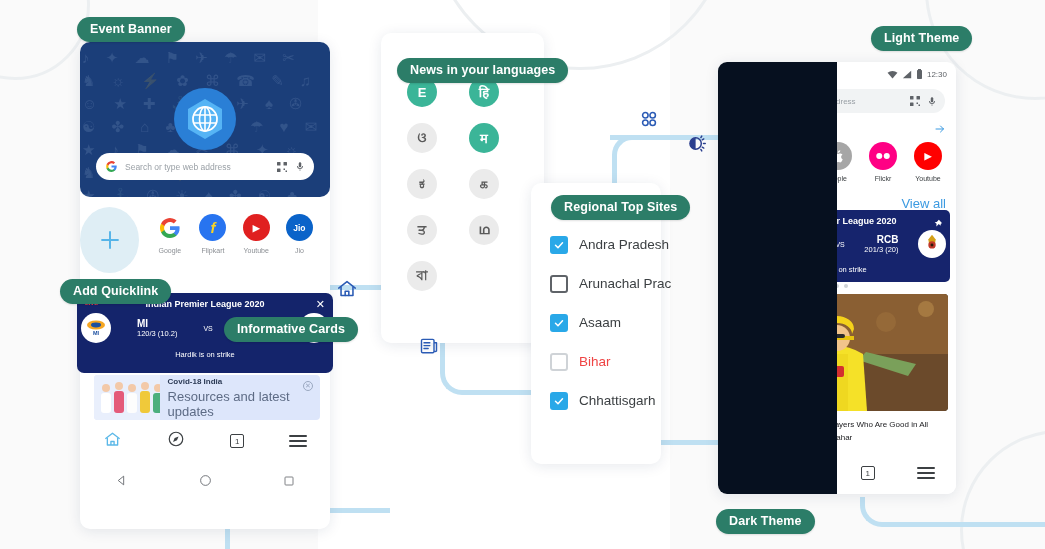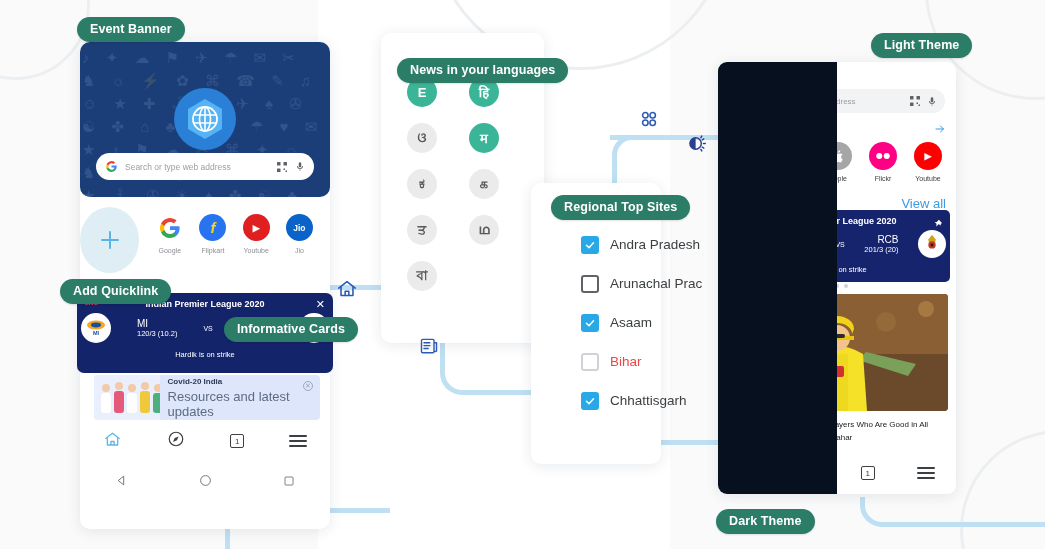--- a/index.html
+++ b/index.html
@@ -88,21 +88,21 @@
   #ipl-card-left {
     position: absolute; left: -3px; top: 251px; width: 256px; height: 80px;
     background: #14246b; border-radius: 7px; overflow: hidden; color: #fff;
   }
   .ipl-live { position: absolute; left: 8px; top: 7px; font-size: 6px; font-weight: bold; color: #ff4040; }
   .ipl-title { text-align: center; font-size: 9px; font-weight: bold; padding-top: 6px; }
   .ipl-x { position: absolute; right: 8px; top: 5px; font-size: 11px; color: #fff; }
   .ipl-row { display: flex; align-items: center; justify-content: space-between; padding: 4px 4px 0; }
   .ipl-team-badge { width: 30px; height: 30px; border-radius: 50%; background: #fff;
                     display:flex; align-items:center; justify-content:center; overflow:hidden; }
-  .ipl-team-name { font-size: 10px; font-weight: normal; }
+  .ipl-team-name { font-size: 10px; font-weight: bold; }
   .ipl-score { font-size: 7.5px; }
   .ipl-vs { font-size: 7px; }
   .ipl-note { text-align: center; font-size: 7.5px; padding-top: 7px; }
 
   #covid-card {
     position: absolute; left: 14px; top: 333px; width: 226px; height: 45px;
     background: #dde6fb; border-radius: 4px; display: flex; align-items: center; overflow: hidden;
   }
   .covid-img { width: 74px; height: 45px; position: relative; overflow: hidden; background: #e8eefc; }
   .covid-txt { padding-left: 8px; }
@@ -128,21 +128,21 @@
     width: 30px; height: 30px; border-radius: 50%;
     background: #ebebeb; color: #5a5a5a;
     display: flex; align-items: center; justify-content: center;
     font-size: 13px; font-weight: bold;
   }
   .lang-chip.sel { background: #3bb598; color: #ffffff; }
 
   
   #regional-panel { left: 531px; top: 183px; width: 130px; height: 281px; }
   .rt-list { padding: 42px 0 0 19px; }
-  .rt-item { display: flex; align-items: center; gap: 11px; height: 39px; margin-left: 31px; }
+  .rt-item { display: flex; align-items: center; gap: 11px; height: 39px; }
   .rt-box { width: 18px; height: 18px; border-radius: 3px; border: 2px solid #5f6368;
             display: flex; align-items: center; justify-content: center; flex: none; }
   .rt-box.checked { background: #29a8e8; border-color: #29a8e8; }
   .rt-box.disabled { border-color: #cfd3d7; }
   .rt-label { font-size: 13.5px; color: #3c4043; white-space: nowrap; }
   .rt-label.disabled { color: #ef4444; }
 
   
   #right-phone {
     left: 718px; top: 62px; width: 238px; height: 432px;
@@ -253,21 +253,21 @@
         <path d="M11 5.5a6.5 6.5 0 000 13z" fill="#2b3f8f" stroke="none"></path>
       <path d="M20 12h2M18.6 7.8l1.7-1M18.6 16.2l1.7 1M17 5.2l1-1.6M17 18.8l1 1.6"></path>
     </svg>
   </span>
 
   <div class="pill" style="left:77px; top:17px;">Event Banner</div>
   <div class="pill" style="left:60px; top:279px;">Add Quicklink</div>
   <div class="pill" style="left:224px; top:317px;">Informative Cards</div>
   <div class="pill" style="left:397px; top:58px; z-index:45;">News in your languages</div>
   <div class="pill" style="left:551px; top:195px; z-index:45;">Regional Top Sites</div>
-  <div class="pill" style="left:871px; top:33px;">Light Theme</div>
+  <div class="pill" style="left:871px; top:26px;">Light Theme</div>
   <div class="pill" style="left:716px; top:509px;">Dark Theme</div>
 
   <div class="panel" id="left-phone">
 
     <div id="event-banner">
       <div class="banner-pattern">
         ♪ ✦ ☁ ⚑ ✈ ☂ ✉ ✂ ♞ ☼ ⚡ ✿ ⌘ ☎ ✎ ♫ ☺ ★ ✚ ⚓ ☀ ✈ ♠ ✇ ☯ ✤ ⌂ ♣ ⚙ ✽ ☂ ♥ ✉ ★ ♪ ⚑ ☁ ✂ ⌘ ✦ ☼ ♞ ✎ ☎ ⚡ ✿ ☺ ♫ ✚ ★ ⚓ ✇ ☀ ♠ ✤ ☯ ♣ ⌂ ✽ ⚙ ♥ ☂
       </div>
       <div class="banner-logo">
         <svg width="52" height="52" viewBox="0 0 52 52">
@@ -379,21 +379,21 @@
             <circle cx="38" cy="13" r="4" fill="#f3c9a8"></circle>
               <rect x="33" y="18" width="10" height="20" rx="3" fill="#fdfdfd"></rect>
             <circle cx="51" cy="11" r="4" fill="#f3c9a8"></circle>
               <rect x="46" y="16" width="10" height="22" rx="3" fill="#f0c93a"></rect>
             <circle cx="64" cy="13" r="4" fill="#f3c9a8"></circle>
               <rect x="59" y="18" width="10" height="20" rx="3" fill="#4caf7d"></rect>
           </g>
         </svg>
       </div>
       <div class="covid-txt">
-        <div class="covid-title">Covid-20 India</div>
+        <div class="covid-title">Covid-18 India</div>
         <div class="covid-sub">Resources and latest updates</div>
       </div>
       <div class="covid-x">✕</div>
     </div>
 
     <div id="bottom-nav">
       <span>
         <svg width="19" height="19" viewBox="0 0 24 24" fill="none" stroke="#5bb8e8" stroke-width="1.7" stroke-linejoin="round">
           <path d="M3 11l9-7 9 7"></path>
             <path d="M5.5 10v9h13v-9"></path>
@@ -479,20 +479,33 @@
               <path d="M5 12.5l5 5 9-10"></path>
             </svg>
         </span>
         <span class="rt-label">Chhattisgarh</span>
       </div>
     </div>
   </div>
 
   <div class="panel" id="right-phone">
 
+    <div class="rp-status">
+      <svg width="11" height="9" viewBox="0 0 24 20" fill="#5f6368">
+          <path d="M12 19l11-13a17 17 0 00-22 0z"></path>
+        </svg>
+      <svg width="10" height="9" viewBox="0 0 24 20" fill="#5f6368">
+          <path d="M22 1v18H2z"></path>
+        </svg>
+      <svg width="7" height="10" viewBox="0 0 12 20" fill="#5f6368">
+          <rect x="3" y="0" width="6" height="2"></rect>
+          <rect x="1" y="2" width="10" height="18" rx="1.5"></rect>
+        </svg>
+      <span>12:30</span>
+    </div>
 
     <div class="rp-search">
       <svg width="13" height="13" viewBox="0 0 24 24">
         <path fill="#4285F4" d="M21.6 12.2c0-.7-.06-1.4-.18-2H12v3.8h5.4a4.6 4.6 0 01-2 3v2.5h3.2c1.9-1.7 3-4.3 3-7.3z"></path>
         <path fill="#34A853" d="M12 22c2.7 0 5-.9 6.6-2.5l-3.2-2.5c-.9.6-2 1-3.4 1-2.6 0-4.8-1.8-5.6-4.1H3.1v2.6A10 10 0 0012 22z"></path>
         <path fill="#FBBC05" d="M6.4 13.9a6 6 0 010-3.8V7.5H3.1a10 10 0 000 9l3.3-2.6z"></path>
         <path fill="#EA4335" d="M12 5.9c1.5 0 2.8.5 3.8 1.5l2.8-2.8A10 10 0 003.1 7.5l3.3 2.6C7.2 7.8 9.4 5.9 12 5.9z"></path>
       </svg>
       <span class="ph">Search or type web address</span>
       <svg width="12" height="12" viewBox="0 0 24 24" fill="#5f6368">

